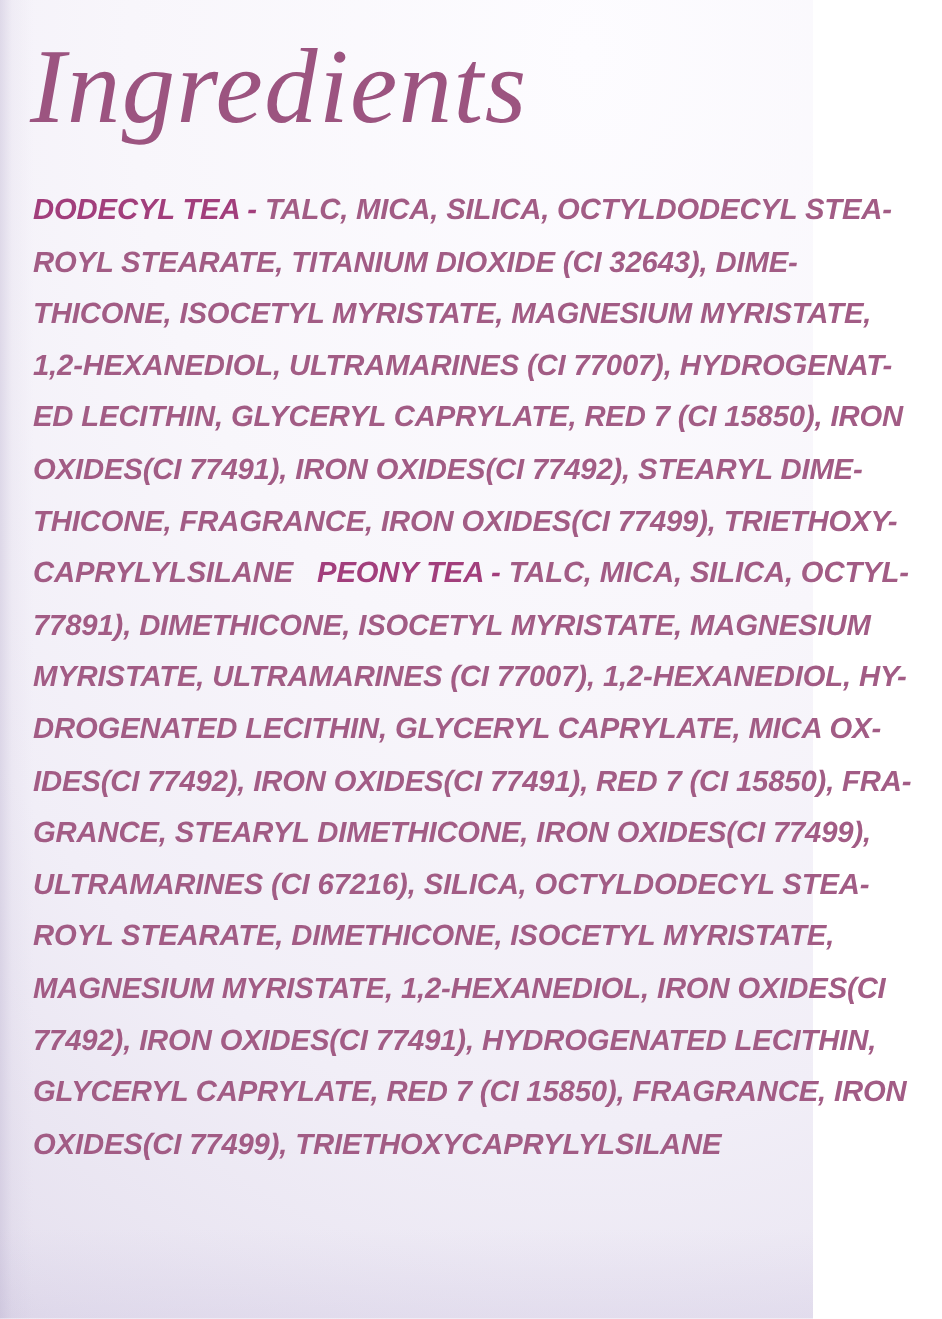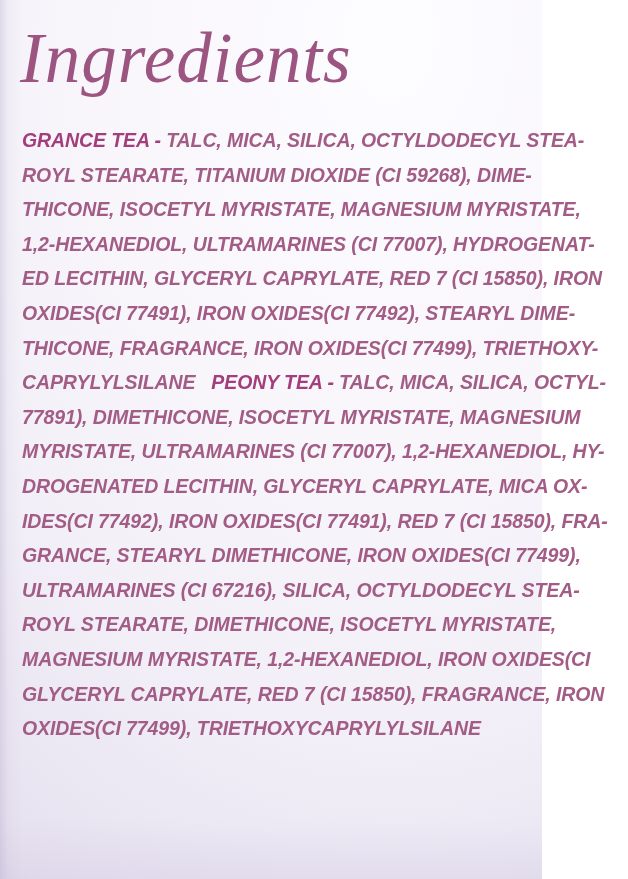--- a/index.html
+++ b/index.html
@@ -51,32 +51,33 @@
     font-weight: 700;
     color: var(--bold-color);
   }
 </style>
 </head>
 <body>
 
 <div class="page">
   <h1 class="title">Ingredients</h1>
   <div class="ingredients">
-      <div class="line"><span class="seg bold">GRANCE TEA - </span><span class="seg">TALC, MICA, SILICA, OCTYLDODECYL STEA-</span></div>
-      <div class="line"><span class="seg">ROYL STEARATE, TITANIUM DIOXIDE (CI 59268), DIME-</span></div>
+      <div class="line"><span class="seg bold">DODECYL TEA - </span><span class="seg">TALC, MICA, SILICA, OCTYLDODECYL STEA-</span></div>
+      <div class="line"><span class="seg">ROYL STEARATE, TITANIUM DIOXIDE (CI 32643), DIME-</span></div>
       <div class="line"><span class="seg">THICONE, ISOCETYL MYRISTATE, MAGNESIUM MYRISTATE,</span></div>
       <div class="line"><span class="seg">1,2-HEXANEDIOL, ULTRAMARINES (CI 77007), HYDROGENAT-</span></div>
       <div class="line"><span class="seg">ED LECITHIN, GLYCERYL CAPRYLATE, RED 7 (CI 15850), IRON</span></div>
       <div class="line"><span class="seg">OXIDES(CI 77491), IRON OXIDES(CI 77492), STEARYL DIME-</span></div>
       <div class="line"><span class="seg">THICONE, FRAGRANCE, IRON OXIDES(CI 77499), TRIETHOXY-</span></div>
       <div class="line"><span class="seg">CAPRYLYLSILANE   </span><span class="seg bold">PEONY TEA - </span><span class="seg">TALC, MICA, SILICA, OCTYL-</span></div>
       <div class="line"><span class="seg">77891), DIMETHICONE, ISOCETYL MYRISTATE, MAGNESIUM</span></div>
       <div class="line"><span class="seg">MYRISTATE, ULTRAMARINES (CI 77007), 1,2-HEXANEDIOL, HY-</span></div>
       <div class="line"><span class="seg">DROGENATED LECITHIN, GLYCERYL CAPRYLATE, MICA OX-</span></div>
       <div class="line"><span class="seg">IDES(CI 77492), IRON OXIDES(CI 77491), RED 7 (CI 15850), FRA-</span></div>
       <div class="line"><span class="seg">GRANCE, STEARYL DIMETHICONE, IRON OXIDES(CI 77499),</span></div>
       <div class="line"><span class="seg">ULTRAMARINES (CI 67216), SILICA, OCTYLDODECYL STEA-</span></div>
       <div class="line"><span class="seg">ROYL STEARATE, DIMETHICONE, ISOCETYL MYRISTATE,</span></div>
       <div class="line"><span class="seg">MAGNESIUM MYRISTATE, 1,2-HEXANEDIOL, IRON OXIDES(CI</span></div>
+      <div class="line"><span class="seg">77492), IRON OXIDES(CI 77491), HYDROGENATED LECITHIN,</span></div>
       <div class="line"><span class="seg">GLYCERYL CAPRYLATE, RED 7 (CI 15850), FRAGRANCE, IRON</span></div>
       <div class="line"><span class="seg">OXIDES(CI 77499), TRIETHOXYCAPRYLYLSILANE</span></div>
     </div>
 </div>
 
 </body></html>

